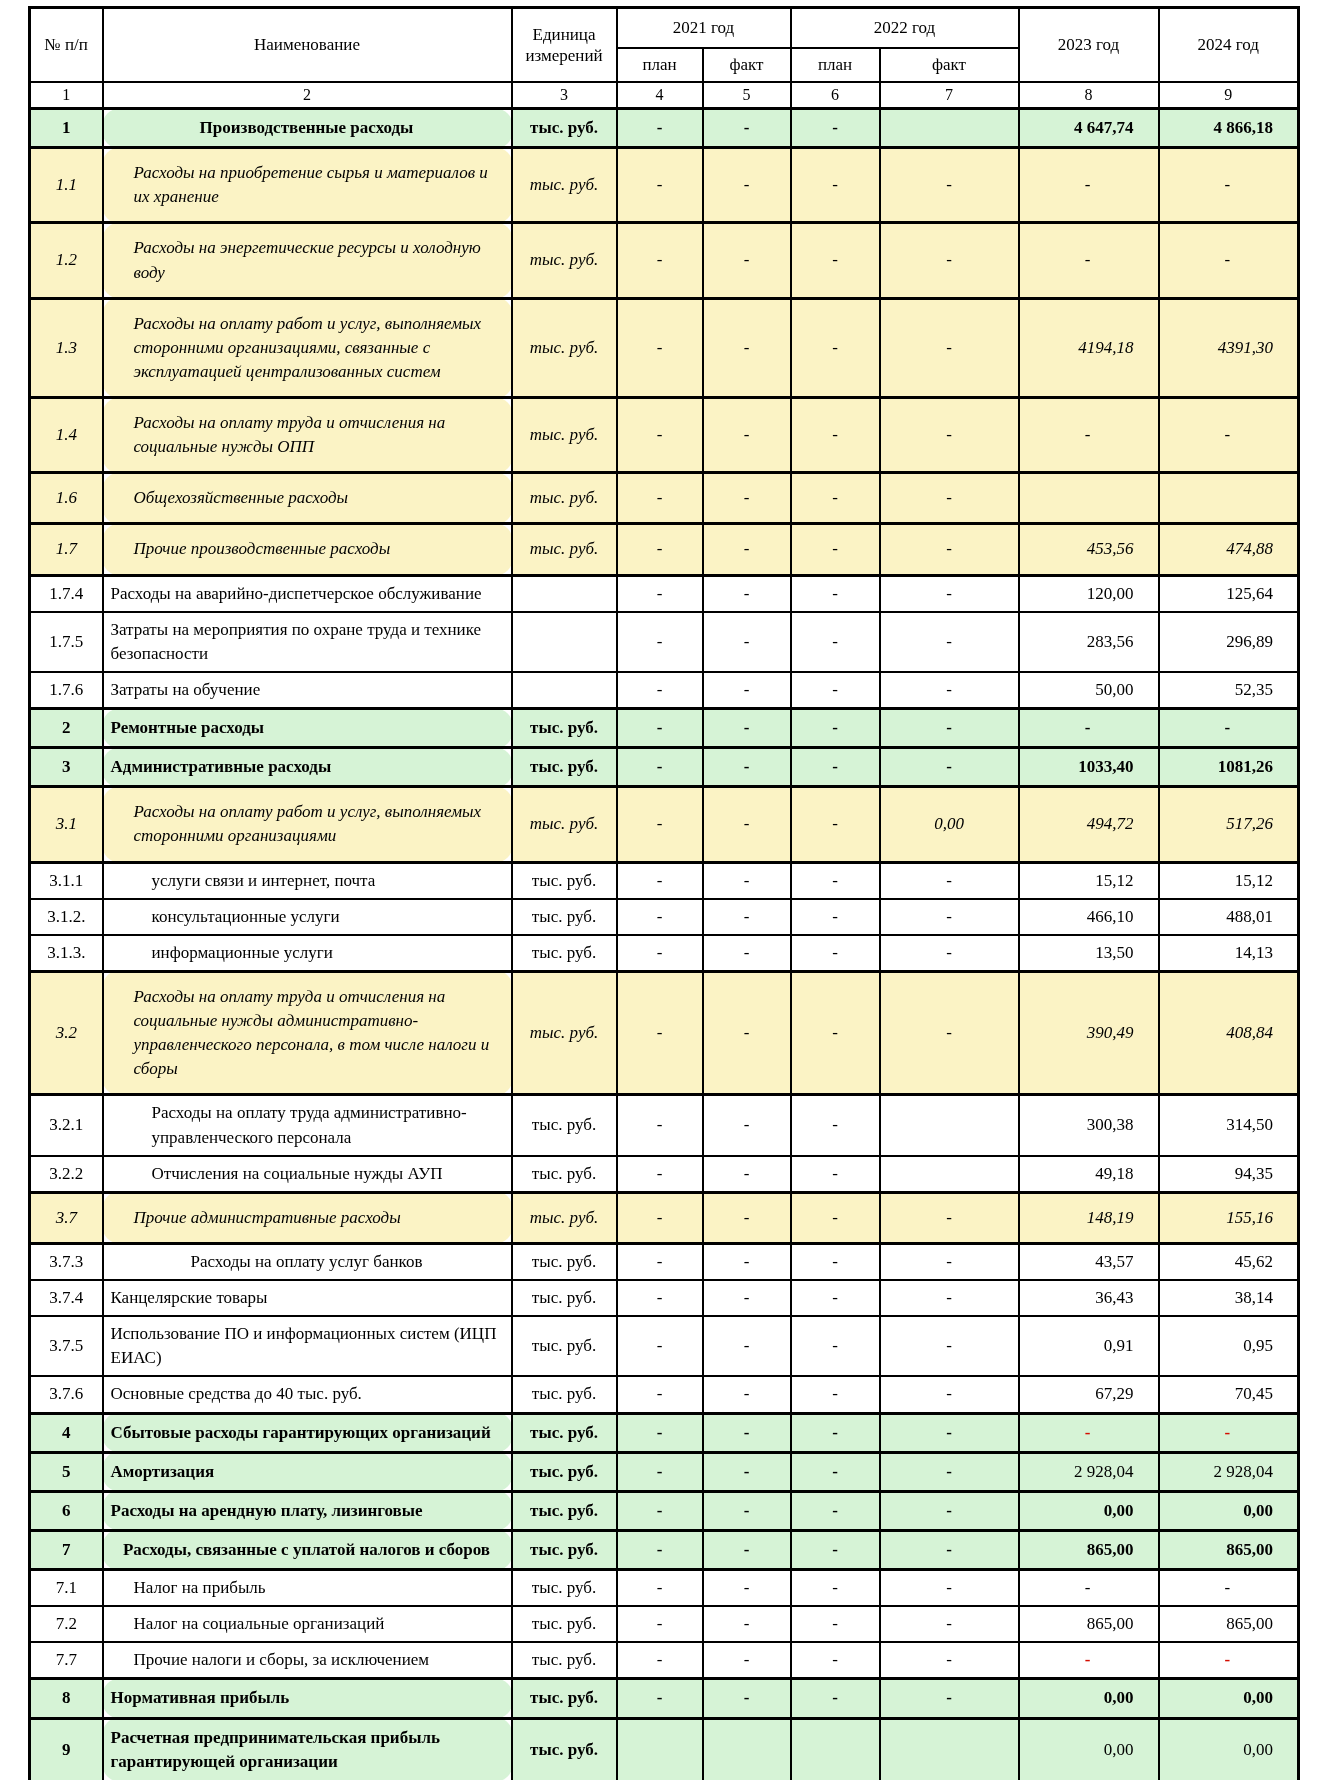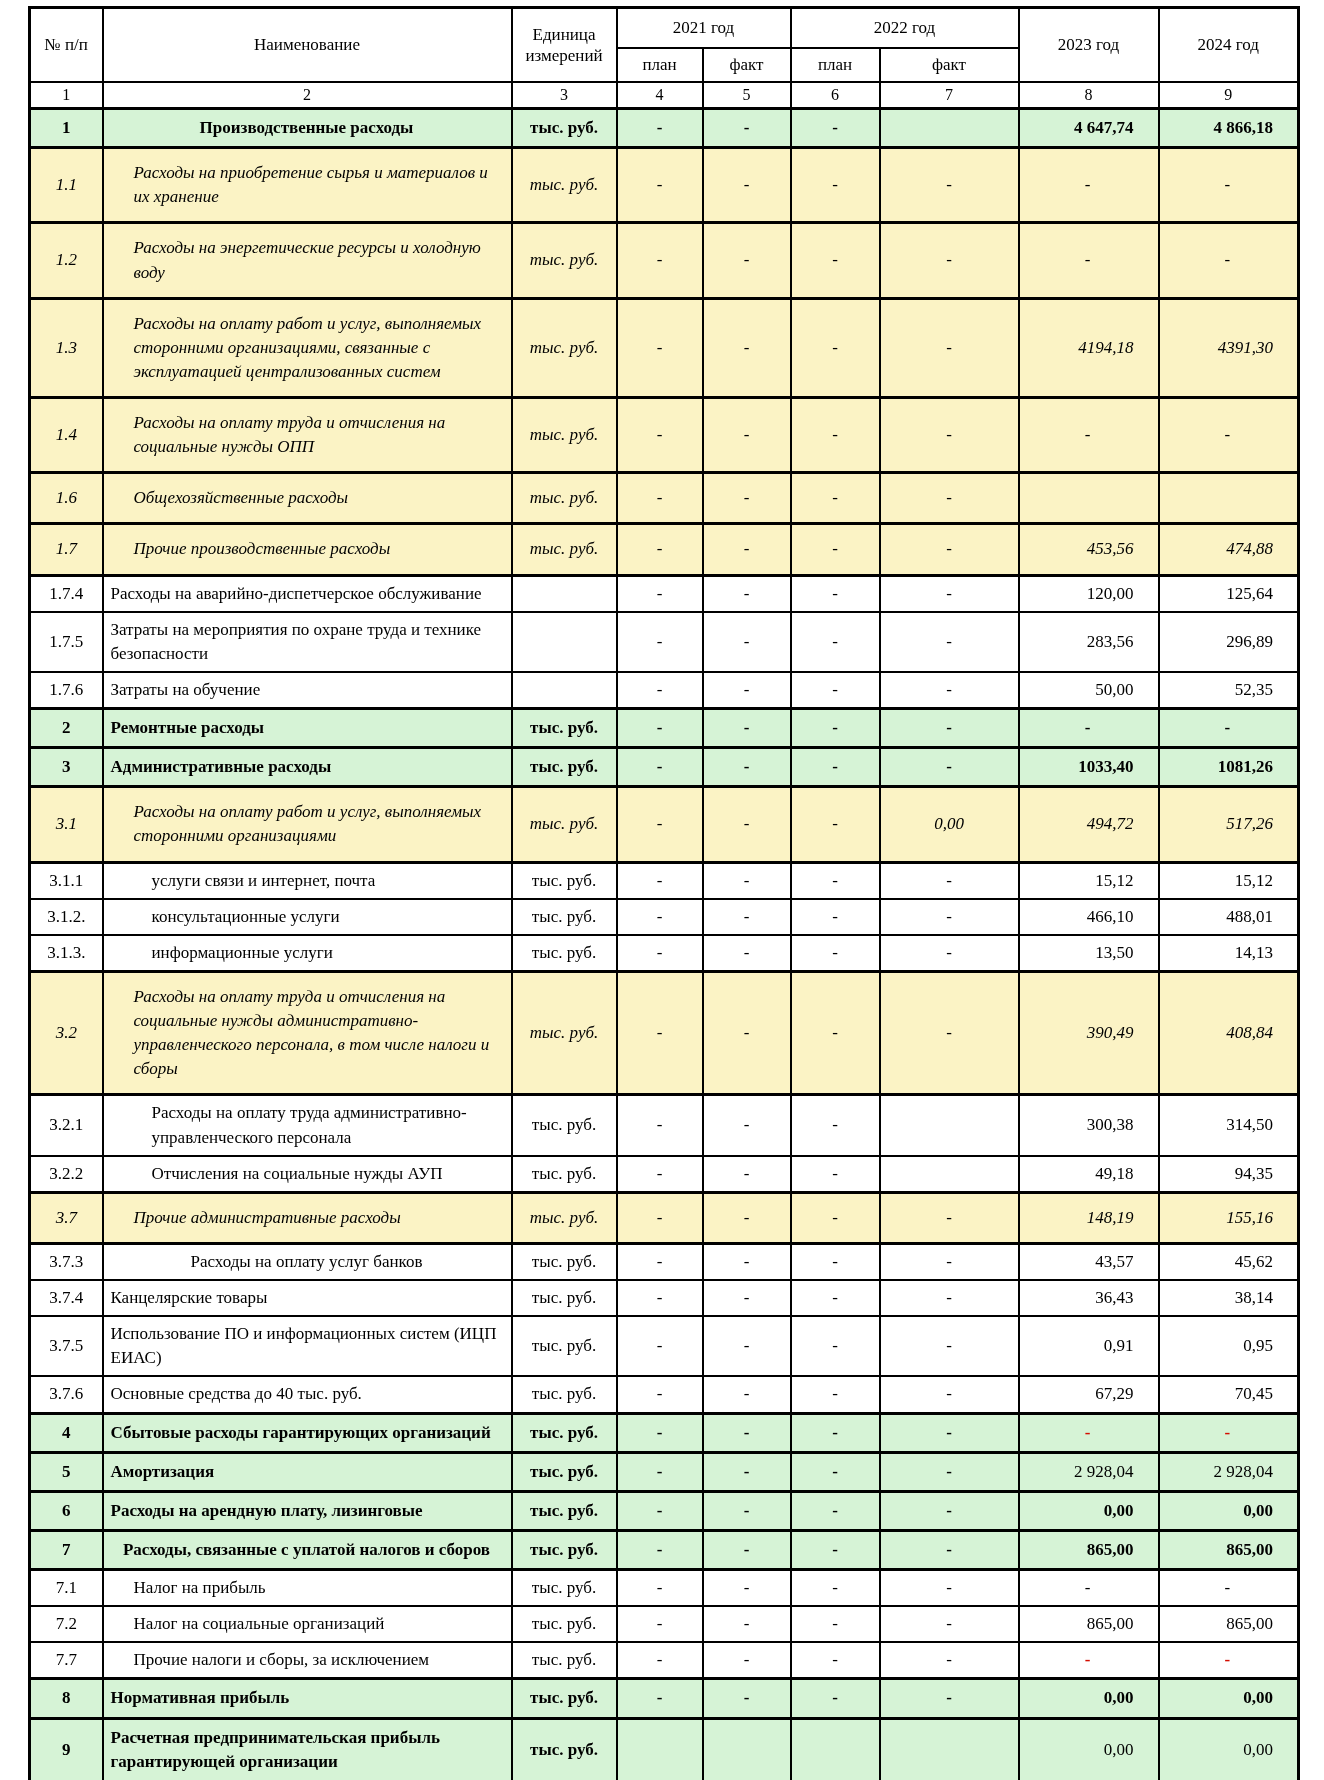--- a/index.html
+++ b/index.html
@@ -11,21 +11,21 @@
   col.c4{width:86px}col.c5{width:88px}col.c6{width:89px}
   col.c7{width:139px}col.c8{width:140px}col.c9{width:140px}
   th,td{border:2px solid #000;font-size:17px;vertical-align:middle;overflow:hidden;}
   thead th{font-weight:normal;text-align:center;padding:3px 2px;line-height:1.25;}
   thead .yr{height:32px;}
   thead .pf{height:26px;}
   .unit-h{padding:2px 10px;}
   tr.numrow td{text-align:center;padding:1px 0;font-size:16px;height:22px;border-bottom:3px solid #000;}
   tbody td{line-height:1.42;}
   td.c{text-align:center;padding:4px 2px;}
-  td.name{text-align:left;padding:5px 8px 5px 7px;}
+  td.name{text-align:left;padding:5px 8px 5px 7px;border-radius:15px;}
   td.ind1{padding-left:30px;}
   td.ind2{padding-left:48px;margin-left:33px;}
   td.actr{text-align:center;padding-left:7px;}
   td.val{text-align:right;padding-right:24px;white-space:nowrap;}
   td.val.ctr{text-align:center;padding-right:3px;}
   tr.section td{background:var(--section-bg);font-weight:bold;border-top-width:3px;border-bottom-width:3px;}
   tr.group td{background:var(--group-bg);font-style:italic;border-top-width:3px;border-bottom-width:3px;}
   tr.group td.name{padding-top:12px;padding-bottom:12px;}
   tr.section td.name{padding-top:6px;padding-bottom:6px;}
   tbody td.thin{font-weight:normal;margin-top:25px;}

